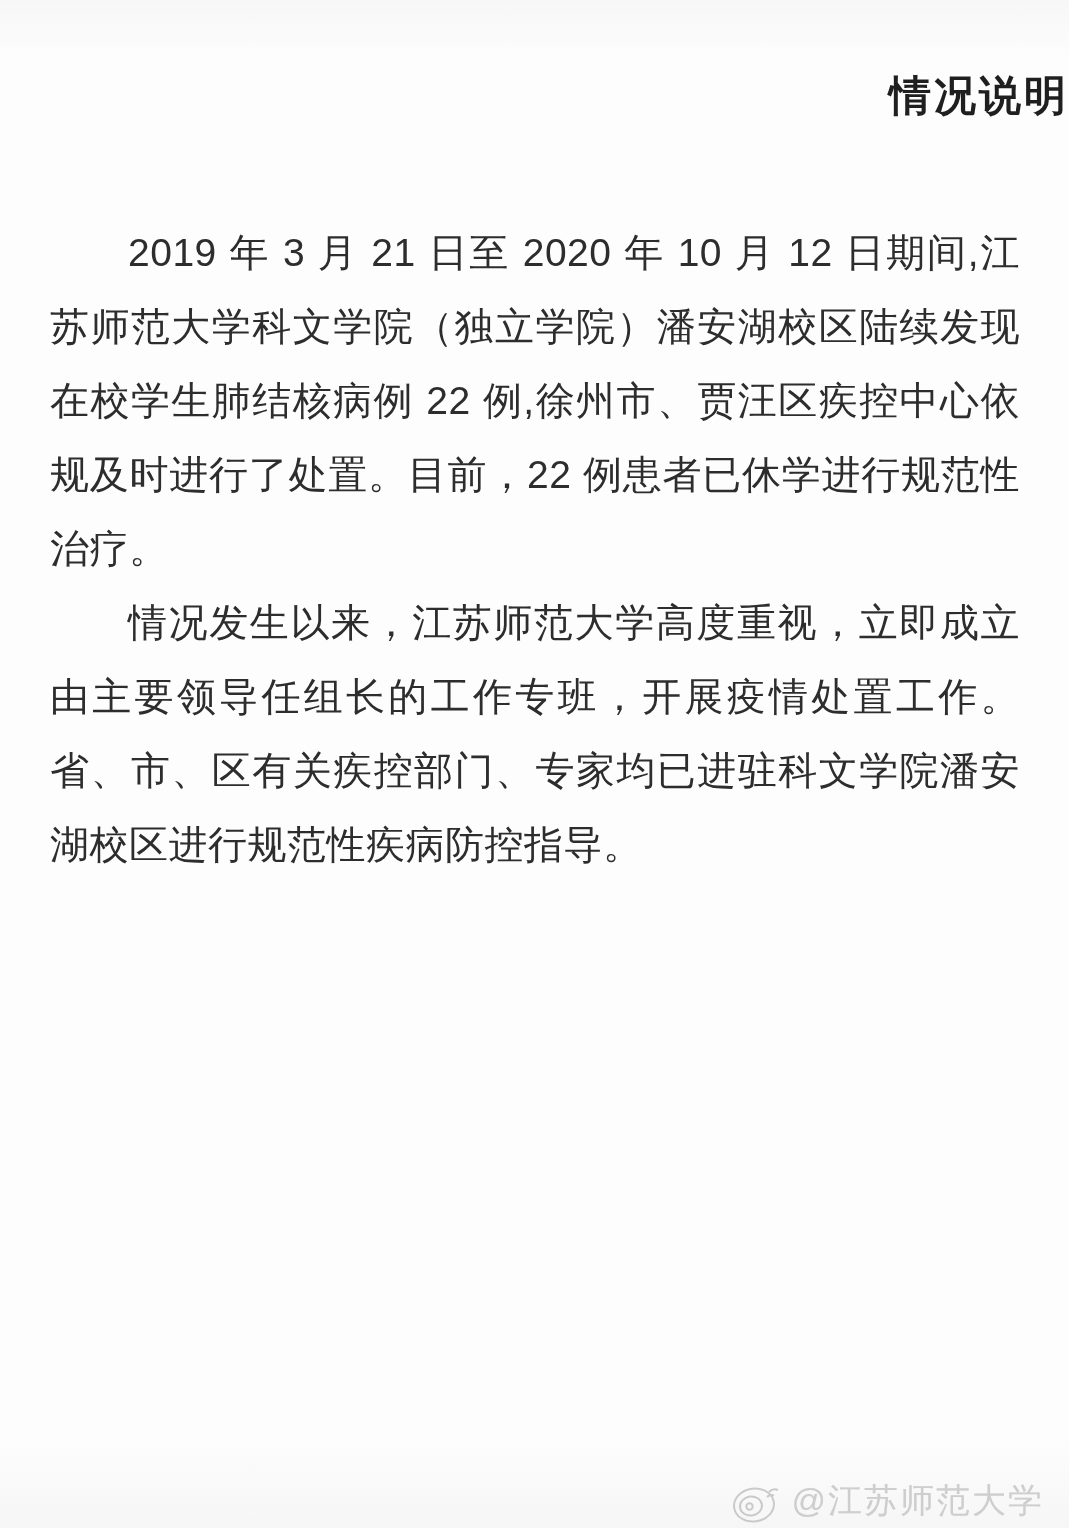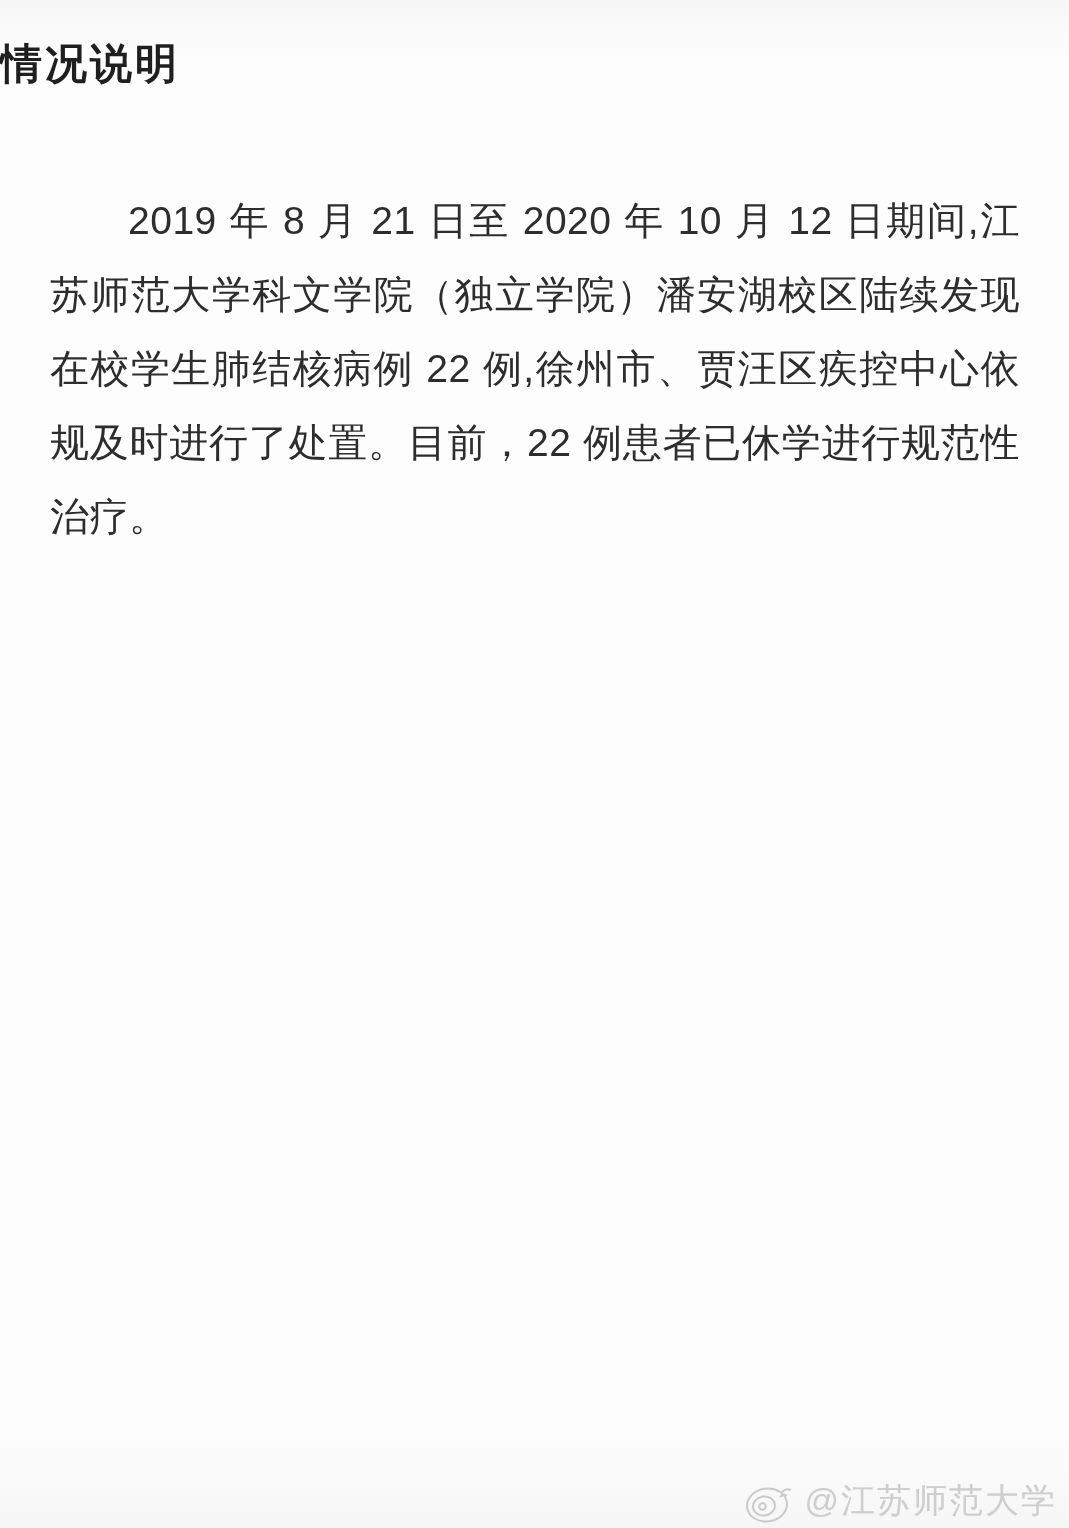--- a/index.html
+++ b/index.html
@@ -9,41 +9,41 @@
   .page {
     position: relative;
     width: 1069px;
     height: 1528px;
     margin: 0 auto;
     background: linear-gradient(180deg, #f7f7f7 0%, #fdfdfd 4%, #fdfdfd 94%, #f6f6f6 100%);
     color: #2d2d2d;
     overflow: hidden;
   }
   .title {
-    padding-top: 36px;
-    text-align: left;
+    padding-top: 68px;
+    text-align: right;
     font-size: 42px;
     font-weight: 700;
     letter-spacing: 3px;
     color: #1f1f1f;
   }
   .content {
     margin-top: 92px;
     padding: 0 49px 0 50px;
     font-size: 39px;
     line-height: 74px;
     text-align: justify;
     letter-spacing: 0.5px;
   }
   .content p {
     text-indent: 2em;
   }
   .watermark {
     position: absolute;
-    right: 12px;
+    right: 25px;
     top: 1478px;
     display: flex;
     align-items: center;
     gap: 6px;
     opacity: 0.85;
   }
   .wm-icon {
     display: inline-block;
     width: 54px;
     height: 46px;
@@ -57,21 +57,22 @@
   }
 </style>
 </head>
 <body>
 
 <div class="page">
 
   <h1 class="title">情况说明</h1>
 
   <div class="content">
-    <p>2019 年 8 月 21 日至 2020 年 10 月 12 日期间,江苏师范大学科文学院（独立学院）潘安湖校区陆续发现在校学生肺结核病例 22 例,徐州市、贾汪区疾控中心依规及时进行了处置。目前，22 例患者已休学进行规范性治疗。</p>
+    <p>2019 年 3 月 21 日至 2020 年 10 月 12 日期间,江苏师范大学科文学院（独立学院）潘安湖校区陆续发现在校学生肺结核病例 22 例,徐州市、贾汪区疾控中心依规及时进行了处置。目前，22 例患者已休学进行规范性治疗。</p>
+    <p>情况发生以来，江苏师范大学高度重视，立即成立由主要领导任组长的工作专班，开展疫情处置工作。省、市、区有关疾控部门、专家均已进驻科文学院潘安湖校区进行规范性疾病防控指导。</p>
   </div>
 
   <div class="watermark">
     <span class="wm-icon">
       <svg viewBox="0 0 54 46" width="54" height="46" fill="none" stroke="#c2c2c2" stroke-width="2">
 
         <ellipse cx="23" cy="27" rx="20" ry="16.5" transform="rotate(-8 23 27)"></ellipse>
         <ellipse cx="20" cy="28" rx="11" ry="9.5" transform="rotate(-8 20 28)"></ellipse>
         <circle cx="18.5" cy="28.5" r="3.2"></circle>
         <path d="M38 14 q4 -4 9 -2"></path>

